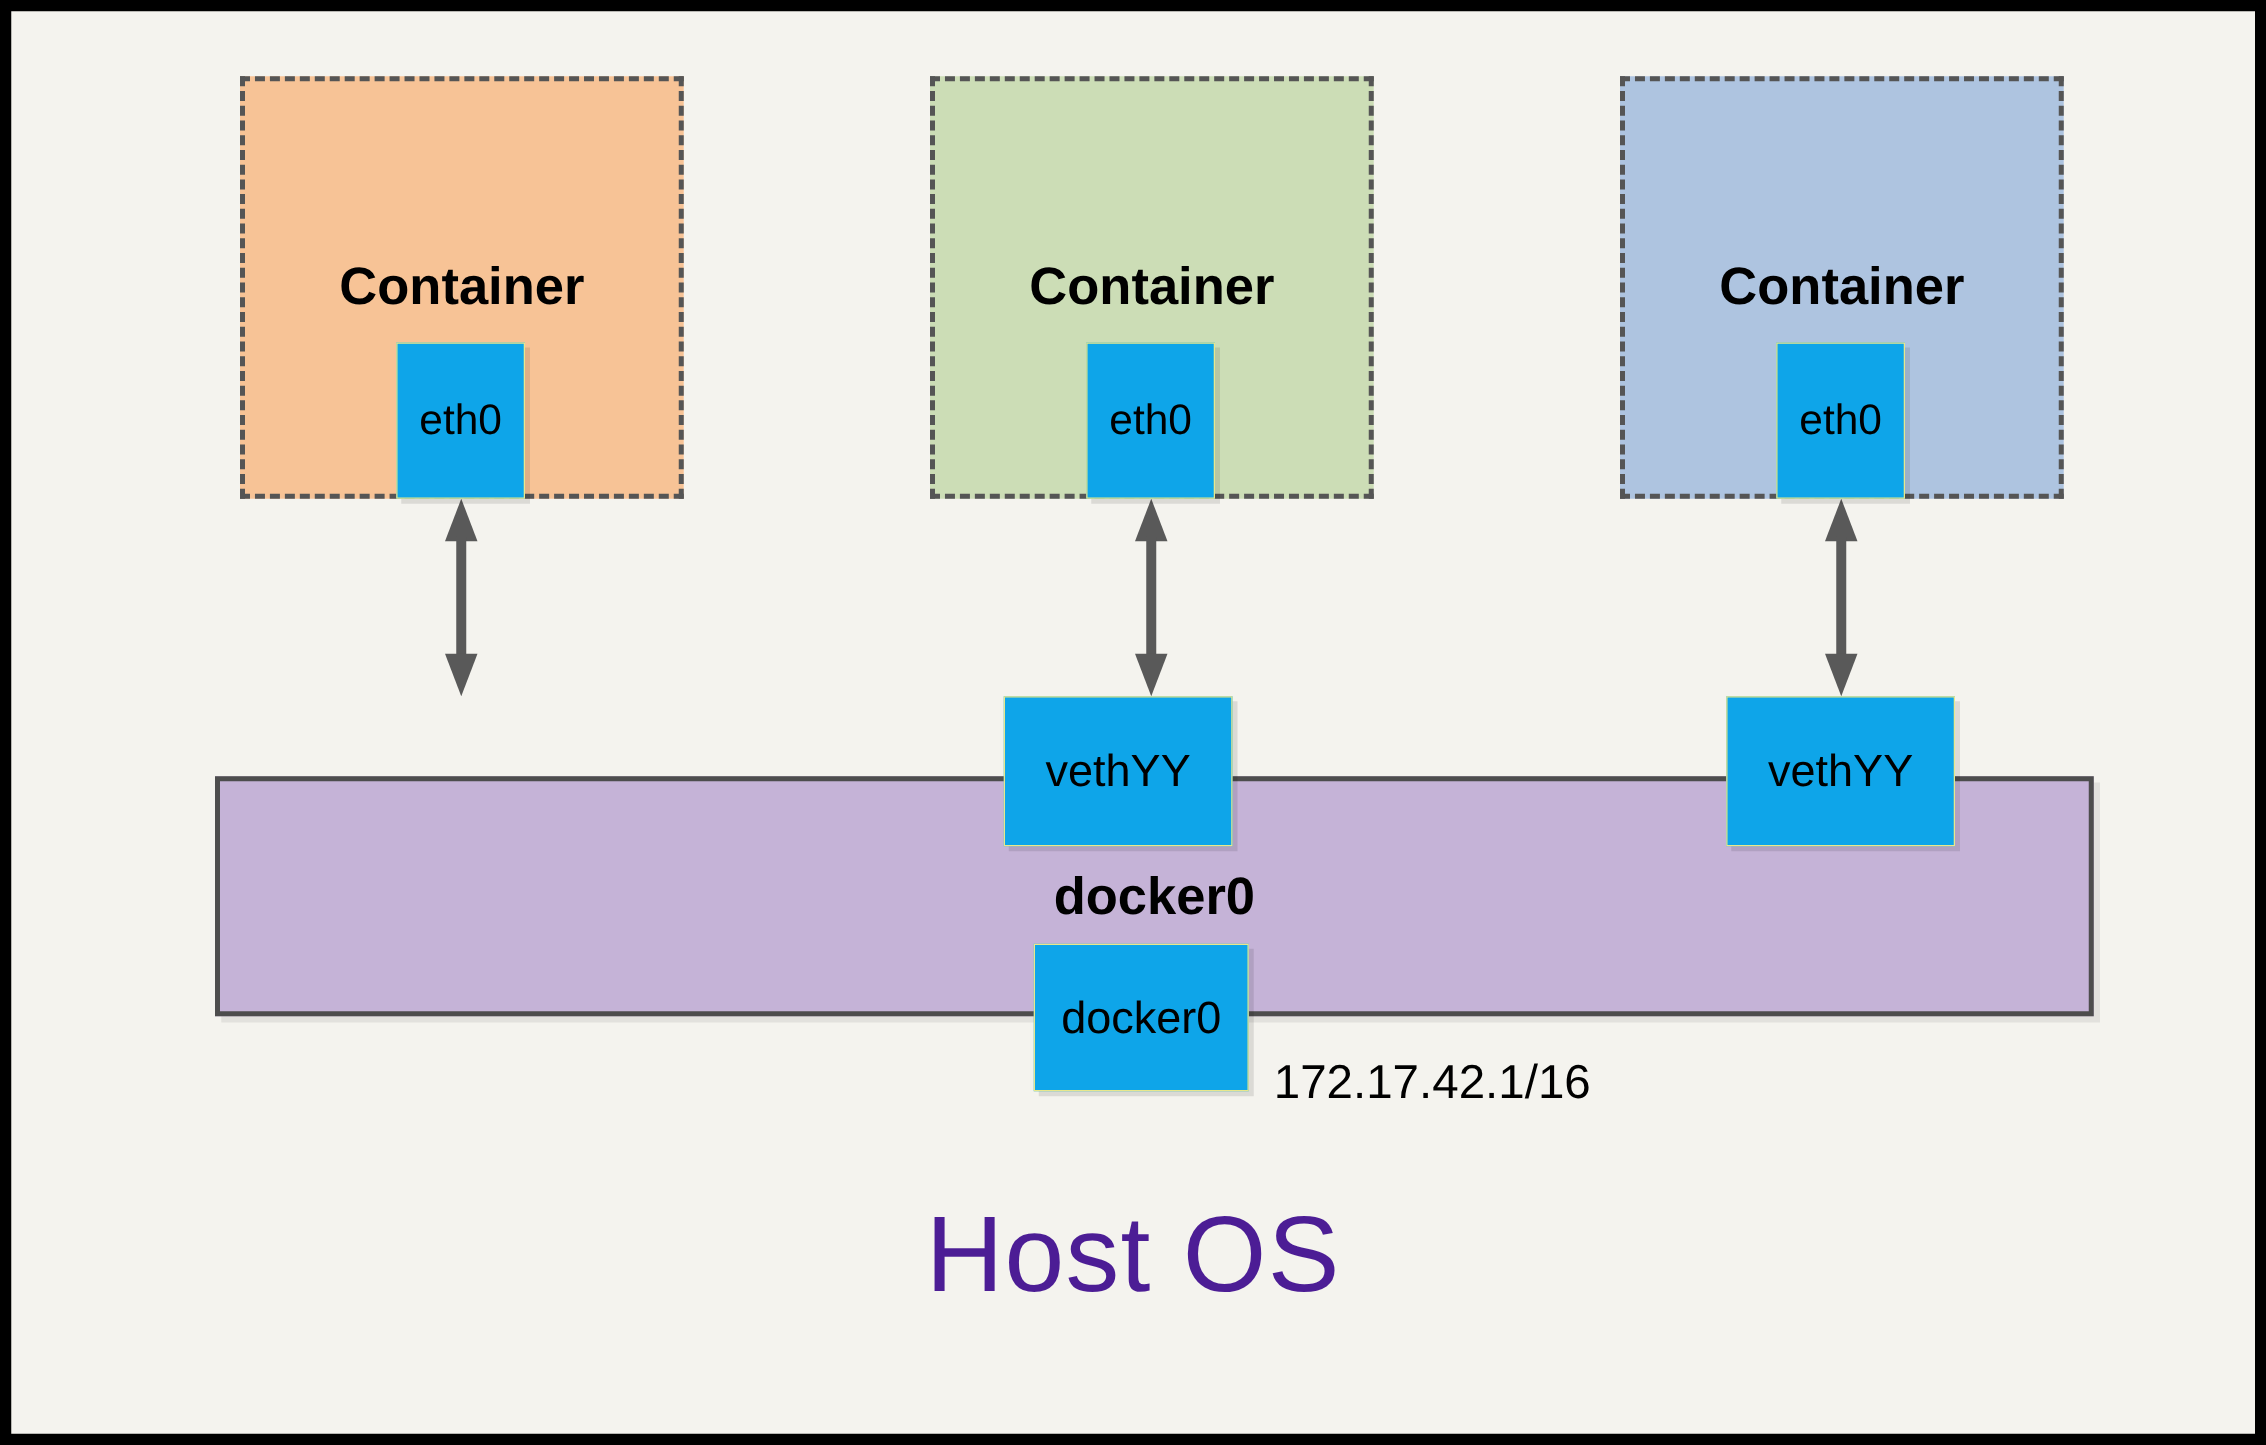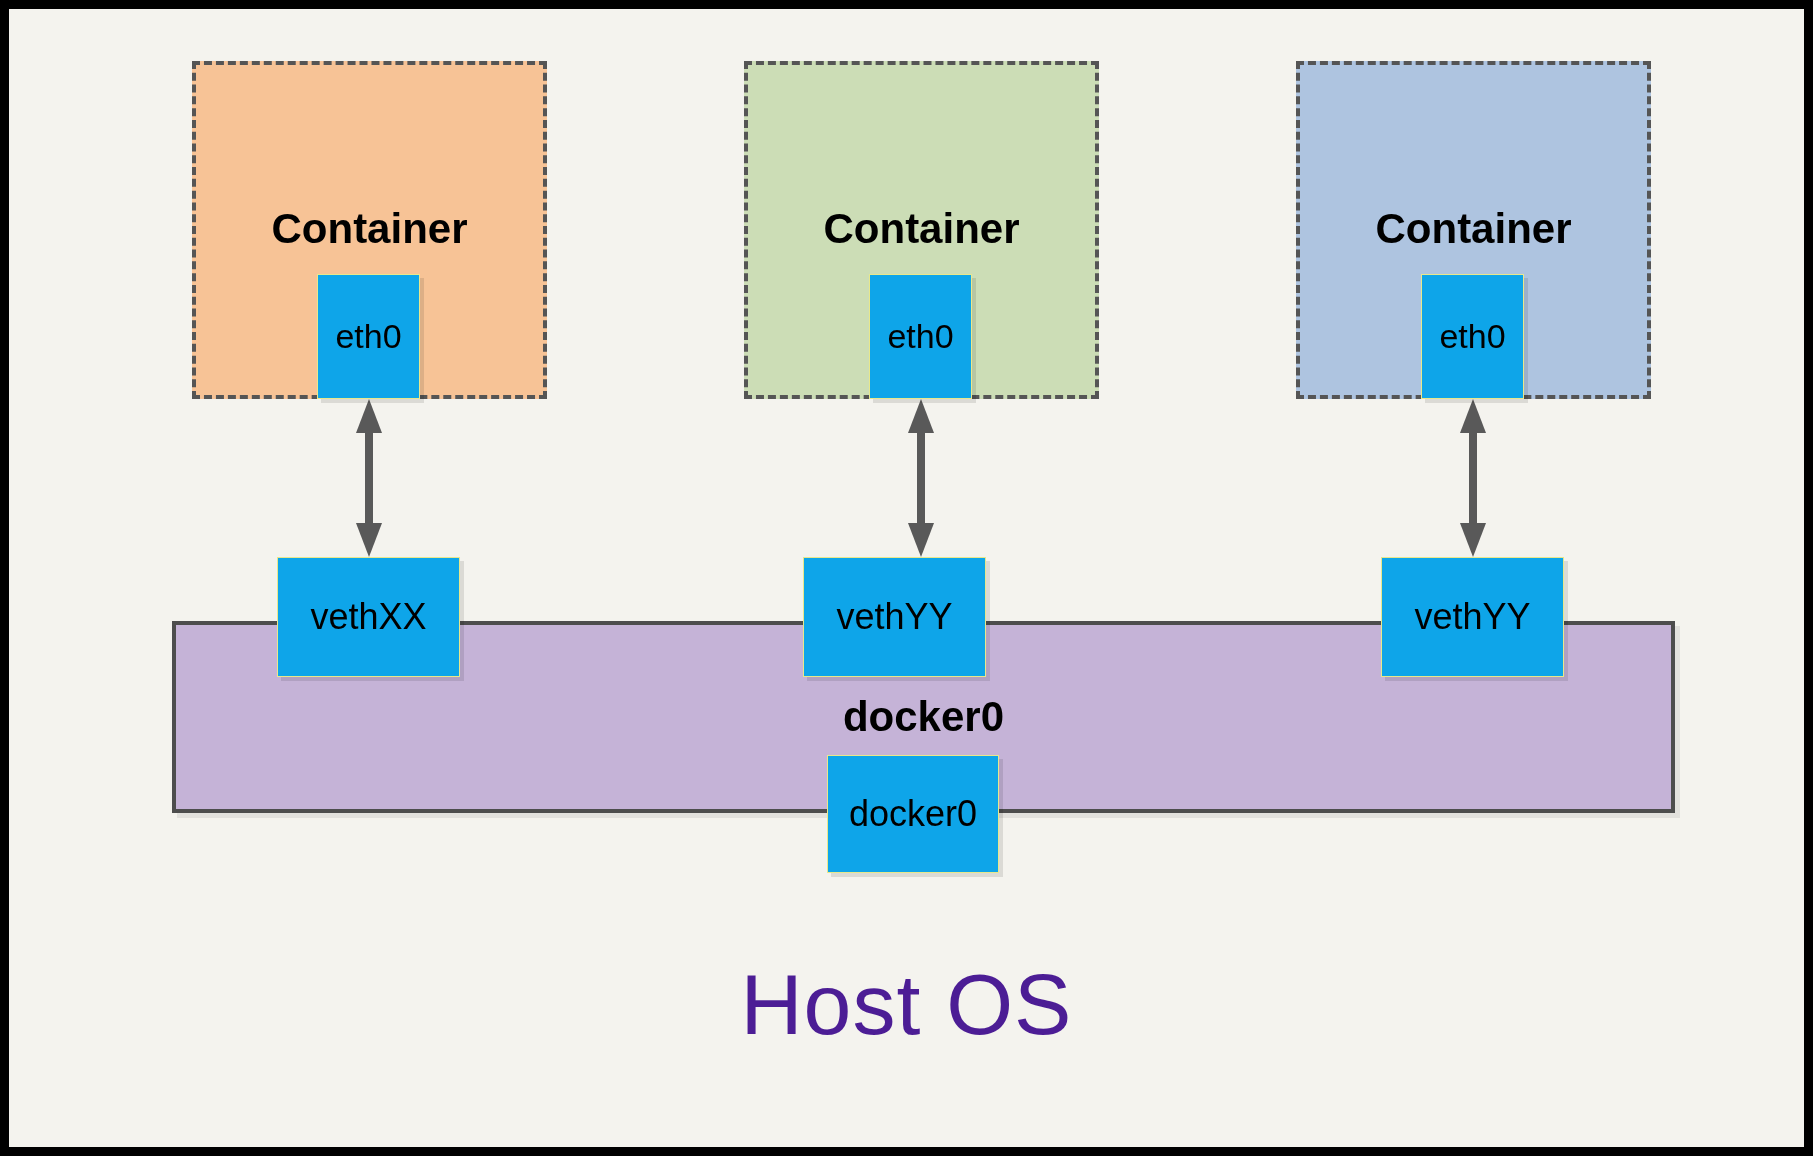--- a/index.html
+++ b/index.html
@@ -174,30 +174,28 @@
       <polygon points="15,0 28,34 2,34" fill="#595959"></polygon>
       <rect x="11" y="30" width="8" height="98" fill="#595959"></rect>
       <polygon points="15,158 28,124 2,124" fill="#595959"></polygon>
     </svg>
   </div>
 
   <div id="docker0-bar">
     <div id="docker0-bar-label">docker0</div>
   </div>
 
-  <div class="note veth" style="left:268px;">
-    <span>vethXX</span>
-  </div>
   <div class="note veth" style="left:794px;">
     <span>vethYY</span>
   </div>
   <div class="note veth" style="left:1372px;">
     <span>vethYY</span>
   </div>
 
   <div class="note docker0-note">
     <span>docker0</span>
   </div>
 
+  <div id="ip-label">172.17.42.1/16</div>
 
   <div id="host-os-label">Host OS</div>
 
 </div>
 
 </body></html>

